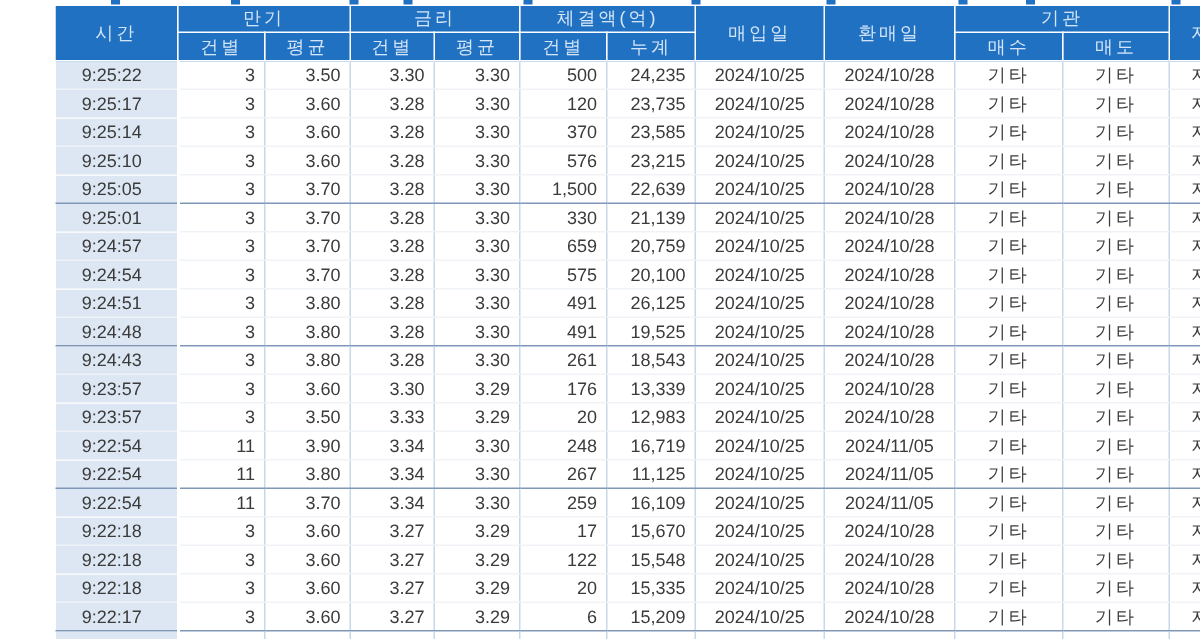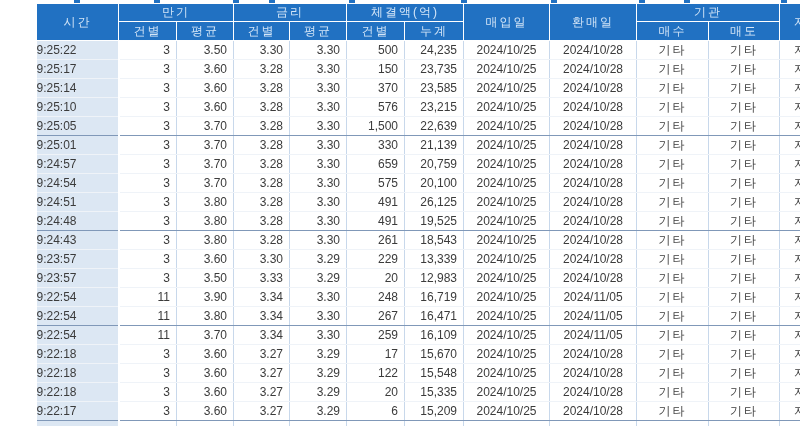--- a/index.html
+++ b/index.html
@@ -19,21 +19,21 @@
     font-size:12px; font-weight:normal; letter-spacing:2px;
     border:1px solid #fff; padding:0; text-align:center; vertical-align:middle;
   }
   thead tr.h1 th{height:17px;}
   thead tr.h2 th{height:18px;}
   td{
     font-size:12px; height:18px; padding:0; vertical-align:middle;
     border-right:1px solid var(--grid); border-bottom:1px solid var(--rowline);
     background:#fff; white-space:nowrap; overflow:hidden;
   }
-  td.c-time{background:var(--time-bg); border-right:2px solid #fff; text-align:left; padding-right:5px;}
+  td.c-time{background:var(--time-bg); border-right:2px solid #fff; text-align:center; padding-right:5px;}
   td.num{text-align:right; padding-right:6px;}
   td.ctr{text-align:center;}
   td.ko{letter-spacing:2px;}
   tr.group-end td{border-bottom:1px solid var(--groupline);margin-left:36px;}
   tr.partial td{height:10px; border-bottom:none;}
 </style>
 </head>
 <body>
 
 <div class="screen">
@@ -101,21 +101,21 @@
           <td class="ctr ko">기타</td>
           <td class="ctr ko">기타</td>
           <td class="ctr ko">지준</td>
         </tr>
         <tr>
           <td class="c-time">9:25:17</td>
           <td class="num">3</td>
           <td class="num">3.60</td>
           <td class="num">3.28</td>
           <td class="num">3.30</td>
-          <td class="num">150</td>
+          <td class="num">120</td>
           <td class="num">23,735</td>
           <td class="ctr">2024/10/25</td>
           <td class="ctr">2024/10/28</td>
           <td class="ctr ko">기타</td>
           <td class="ctr ko">기타</td>
           <td class="ctr ko">지준</td>
         </tr>
         <tr>
           <td class="c-time">9:25:14</td>
           <td class="num">3</td>
@@ -241,21 +241,21 @@
           <td class="ctr ko">기타</td>
           <td class="ctr ko">기타</td>
           <td class="ctr ko">지준</td>
         </tr>
         <tr>
           <td class="c-time">9:23:57</td>
           <td class="num">3</td>
           <td class="num">3.60</td>
           <td class="num">3.30</td>
           <td class="num">3.29</td>
-          <td class="num">229</td>
+          <td class="num">176</td>
           <td class="num">13,339</td>
           <td class="ctr">2024/10/25</td>
           <td class="ctr">2024/10/28</td>
           <td class="ctr ko">기타</td>
           <td class="ctr ko">기타</td>
           <td class="ctr ko">지준</td>
         </tr>
         <tr>
           <td class="c-time">9:23:57</td>
           <td class="num">3</td>
@@ -284,21 +284,21 @@
           <td class="ctr ko">기타</td>
           <td class="ctr ko">지준</td>
         </tr>
         <tr class="group-end">
           <td class="c-time">9:22:54</td>
           <td class="num">11</td>
           <td class="num">3.80</td>
           <td class="num">3.34</td>
           <td class="num">3.30</td>
           <td class="num">267</td>
-          <td class="num">16,471</td>
+          <td class="num">11,125</td>
           <td class="ctr">2024/10/25</td>
           <td class="ctr">2024/11/05</td>
           <td class="ctr ko">기타</td>
           <td class="ctr ko">기타</td>
           <td class="ctr ko">지준</td>
         </tr>
         <tr>
           <td class="c-time">9:22:54</td>
           <td class="num">11</td>
           <td class="num">3.70</td>

